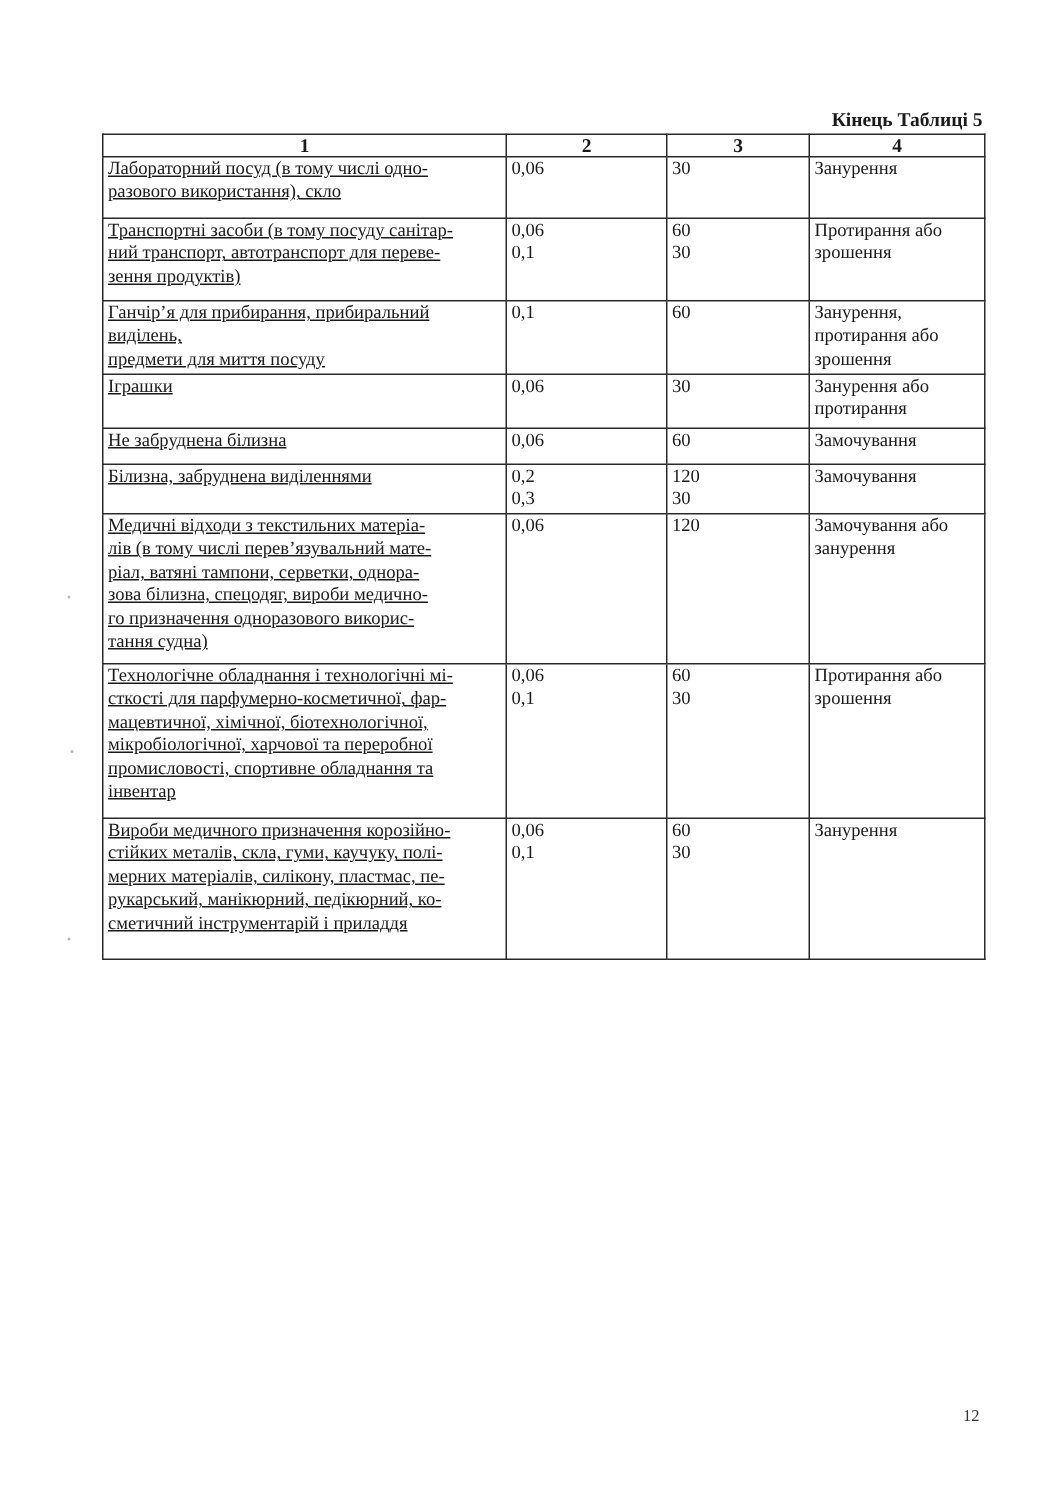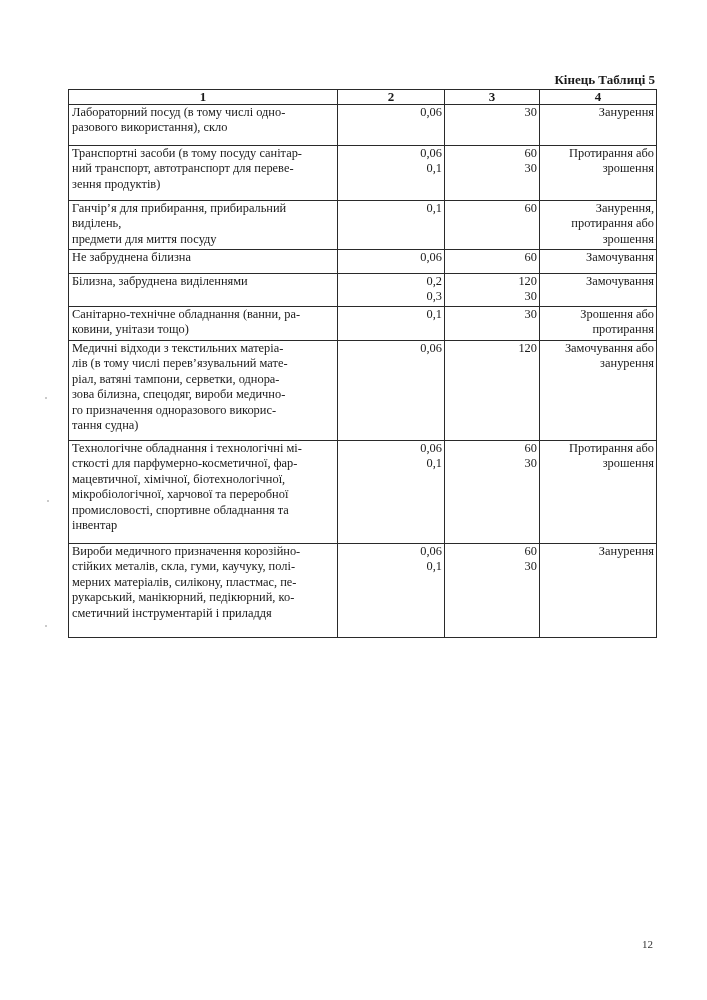--- a/index.html
+++ b/index.html
@@ -3,22 +3,22 @@
 <meta charset="utf-8">
 <style>
   html, body { margin: 0; padding: 0; background: #ffffff; }
   body { width: 707px; height: 1000px; position: relative; overflow: hidden;
          font-family: "Liberation Serif", "DejaVu Serif", serif; color: #1a1a1a; }
   .caption { position: absolute; top: 72px; right: 52px; font-size: 13px; font-weight: bold; }
   table.main { position: absolute; left: 68px; top: 89px; width: 588px;
                border-collapse: collapse; table-layout: fixed; font-size: 12.4px; line-height: 15.4px; }
   table.main td, table.main th { border: 1px solid #2a2a2a; vertical-align: top; padding: 0 2px 0 3px; }
   table.main th { font-weight: bold; text-align: center; font-size: 13px; line-height: 14px; height: 14px; padding: 0; }
-  td.c1 { text-align: left; }
-  td.c2, td.c3, td.c4 { text-align: right; }
+  td.c1 { text-align: left; text-decoration: underline; }
+  td.c2, td.c3, td.c4 { text-align: left; }
   .line { display: block; }
   .page-num { position: absolute; left: 642px; top: 938px; font-size: 11px; color: #333; }
   .speck { position: absolute; width: 2px; height: 2px; background: #888; border-radius: 1px; opacity: .6; }
 </style>
 </head>
 <body>
 
 <div class="caption">Кінець Таблиці 5</div>
 
 <table class="main">
@@ -82,20 +82,35 @@
         </td>
         <td class="c3">
           <span class="line">60</span>
         </td>
         <td class="c4">
           <span class="line">Занурення,</span>
           <span class="line">протирання або</span>
           <span class="line">зрошення</span>
         </td>
       </tr>
+      <tr style="height: 36px;">
+        <td class="c1">
+          <span class="line">Іграшки</span>
+        </td>
+        <td class="c2">
+          <span class="line">0,06</span>
+        </td>
+        <td class="c3">
+          <span class="line">30</span>
+        </td>
+        <td class="c4">
+          <span class="line">Занурення або</span>
+          <span class="line">протирання</span>
+        </td>
+      </tr>
       <tr style="height: 24px;">
         <td class="c1">
           <span class="line">Не забруднена білизна</span>
         </td>
         <td class="c2">
           <span class="line">0,06</span>
         </td>
         <td class="c3">
           <span class="line">60</span>
         </td>
@@ -110,36 +125,20 @@
         <td class="c2">
           <span class="line">0,2</span>
           <span class="line">0,3</span>
         </td>
         <td class="c3">
           <span class="line">120</span>
           <span class="line">30</span>
         </td>
         <td class="c4">
           <span class="line">Замочування</span>
-        </td>
-      </tr>
-      <tr style="height: 34px;">
-        <td class="c1">
-          <span class="line">Санітарно-технічне обладнання (ванни, ра-</span>
-          <span class="line">ковини, унітази тощо)</span>
-        </td>
-        <td class="c2">
-          <span class="line">0,1</span>
-        </td>
-        <td class="c3">
-          <span class="line">30</span>
-        </td>
-        <td class="c4">
-          <span class="line">Зрошення або</span>
-          <span class="line">протирання</span>
         </td>
       </tr>
       <tr style="height: 100px;">
         <td class="c1">
           <span class="line">Медичні відходи з текстильних матеріа-</span>
           <span class="line">лів (в тому числі перев’язувальний мате-</span>
           <span class="line">ріал, ватяні тампони, серветки, однора-</span>
           <span class="line">зова білизна, спецодяг, вироби медично-</span>
           <span class="line">го призначення одноразового викорис-</span>
           <span class="line">тання судна)</span>

